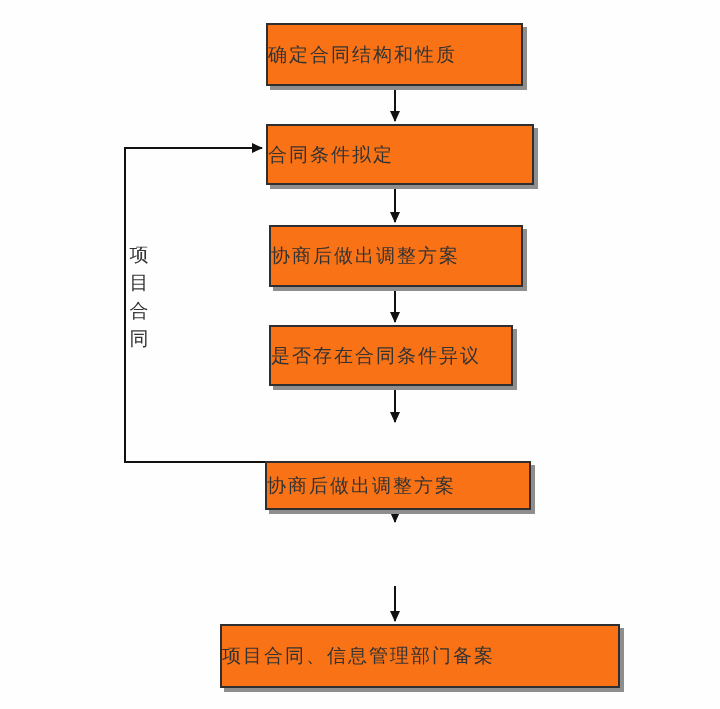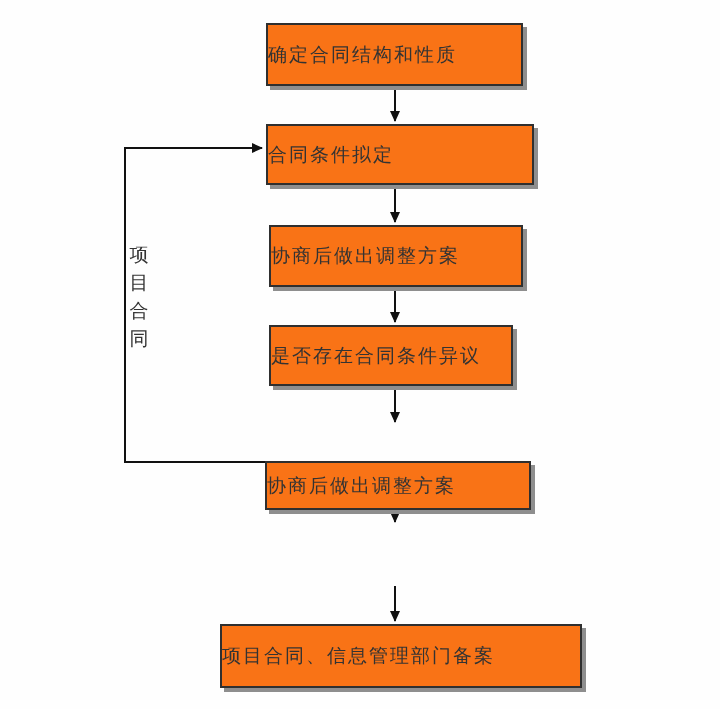--- a/index.html
+++ b/index.html
@@ -29,21 +29,21 @@
     color: #333333;
     letter-spacing: 2px;
     white-space: nowrap;
   }
   .box-1 { left: 266px; top: 23px;  width: 257px; height: 63px; }
   .box-2 { left: 266px; top: 124px; width: 268px; height: 61px; }
   .box-3 { left: 269px; top: 225px; width: 254px; height: 62px; }
   .box-4 { left: 269px; top: 325px; width: 244px; height: 61px; }
   .box-5 { left: 265px; top: 425px; width: 266px; height: 49px; margin-top: 36px; }
   .box-6 { left: 269px; top: 525px; width: 263px; height: 61px; }
-  .box-7 { left: 220px; top: 624px; width: 362px; height: 64px; }
+  .box-7 { left: 220px; top: 624px; width: 400px; height: 64px; }
   .feedback-label {
     position: absolute;
     left: 128px;
     top: 240px;
     width: 22px;
     font-size: 19px;
     line-height: 28px;
     color: #333333;
     word-break: break-all;
     text-align: center;

